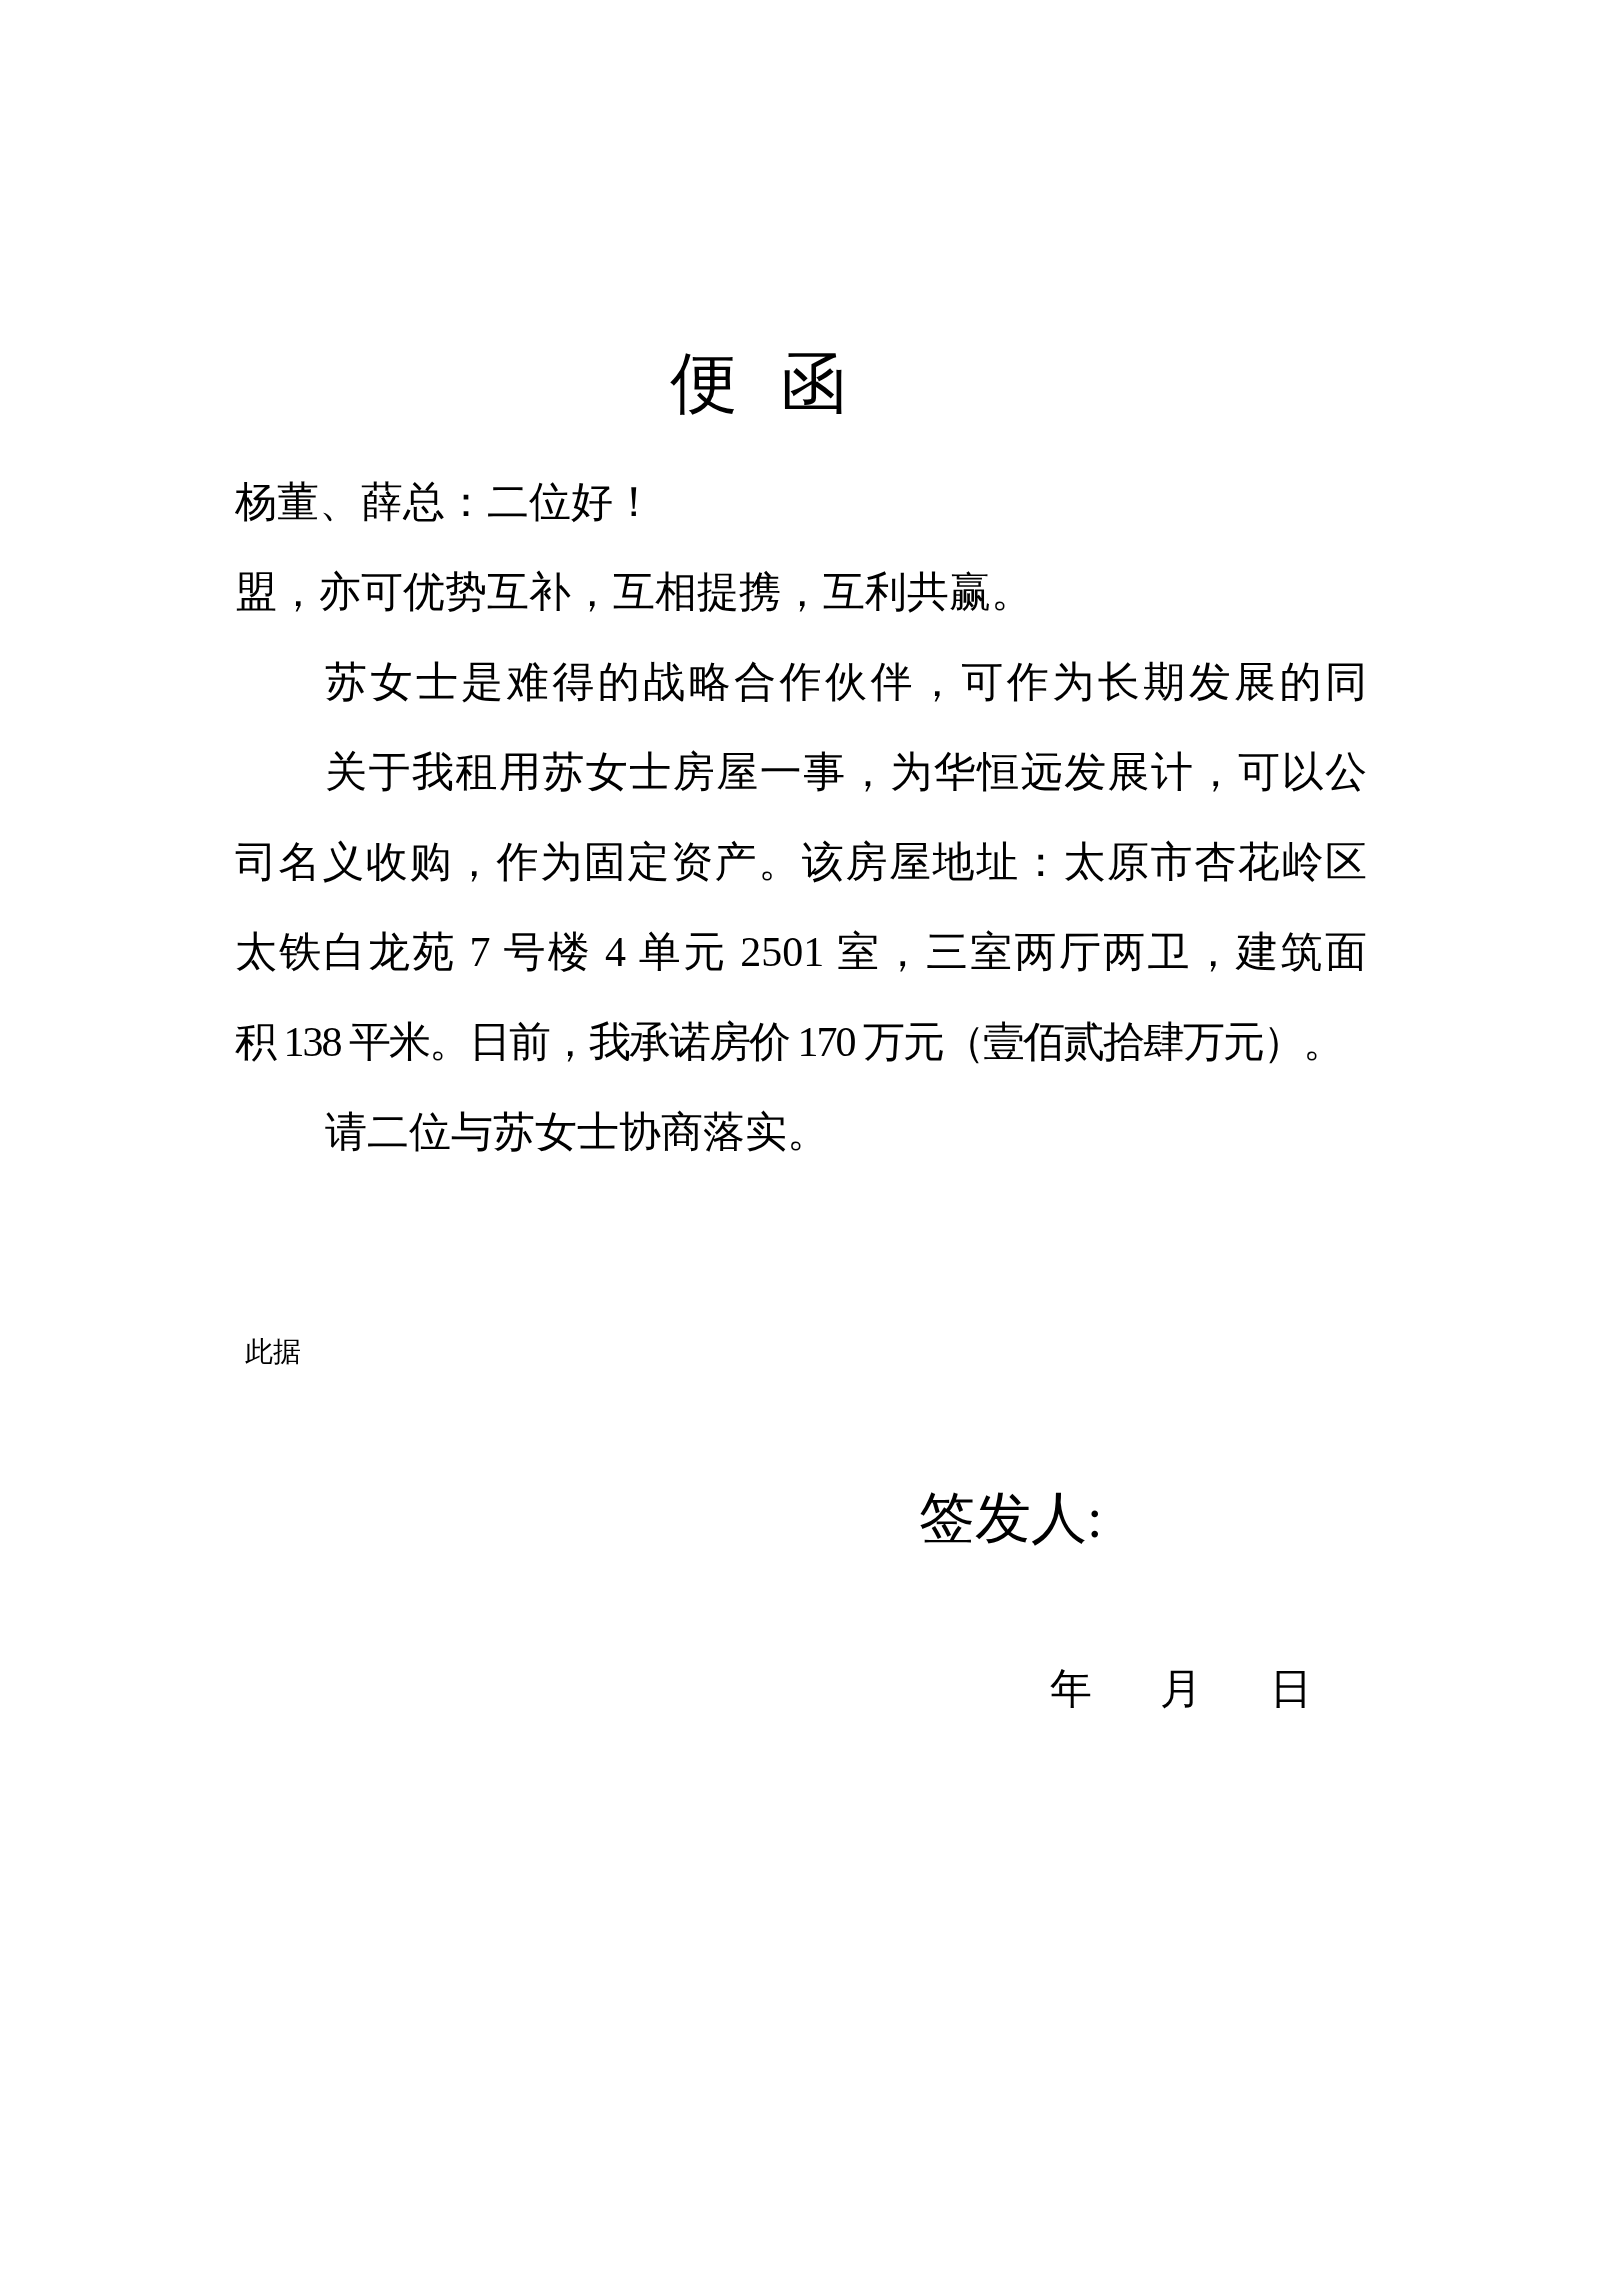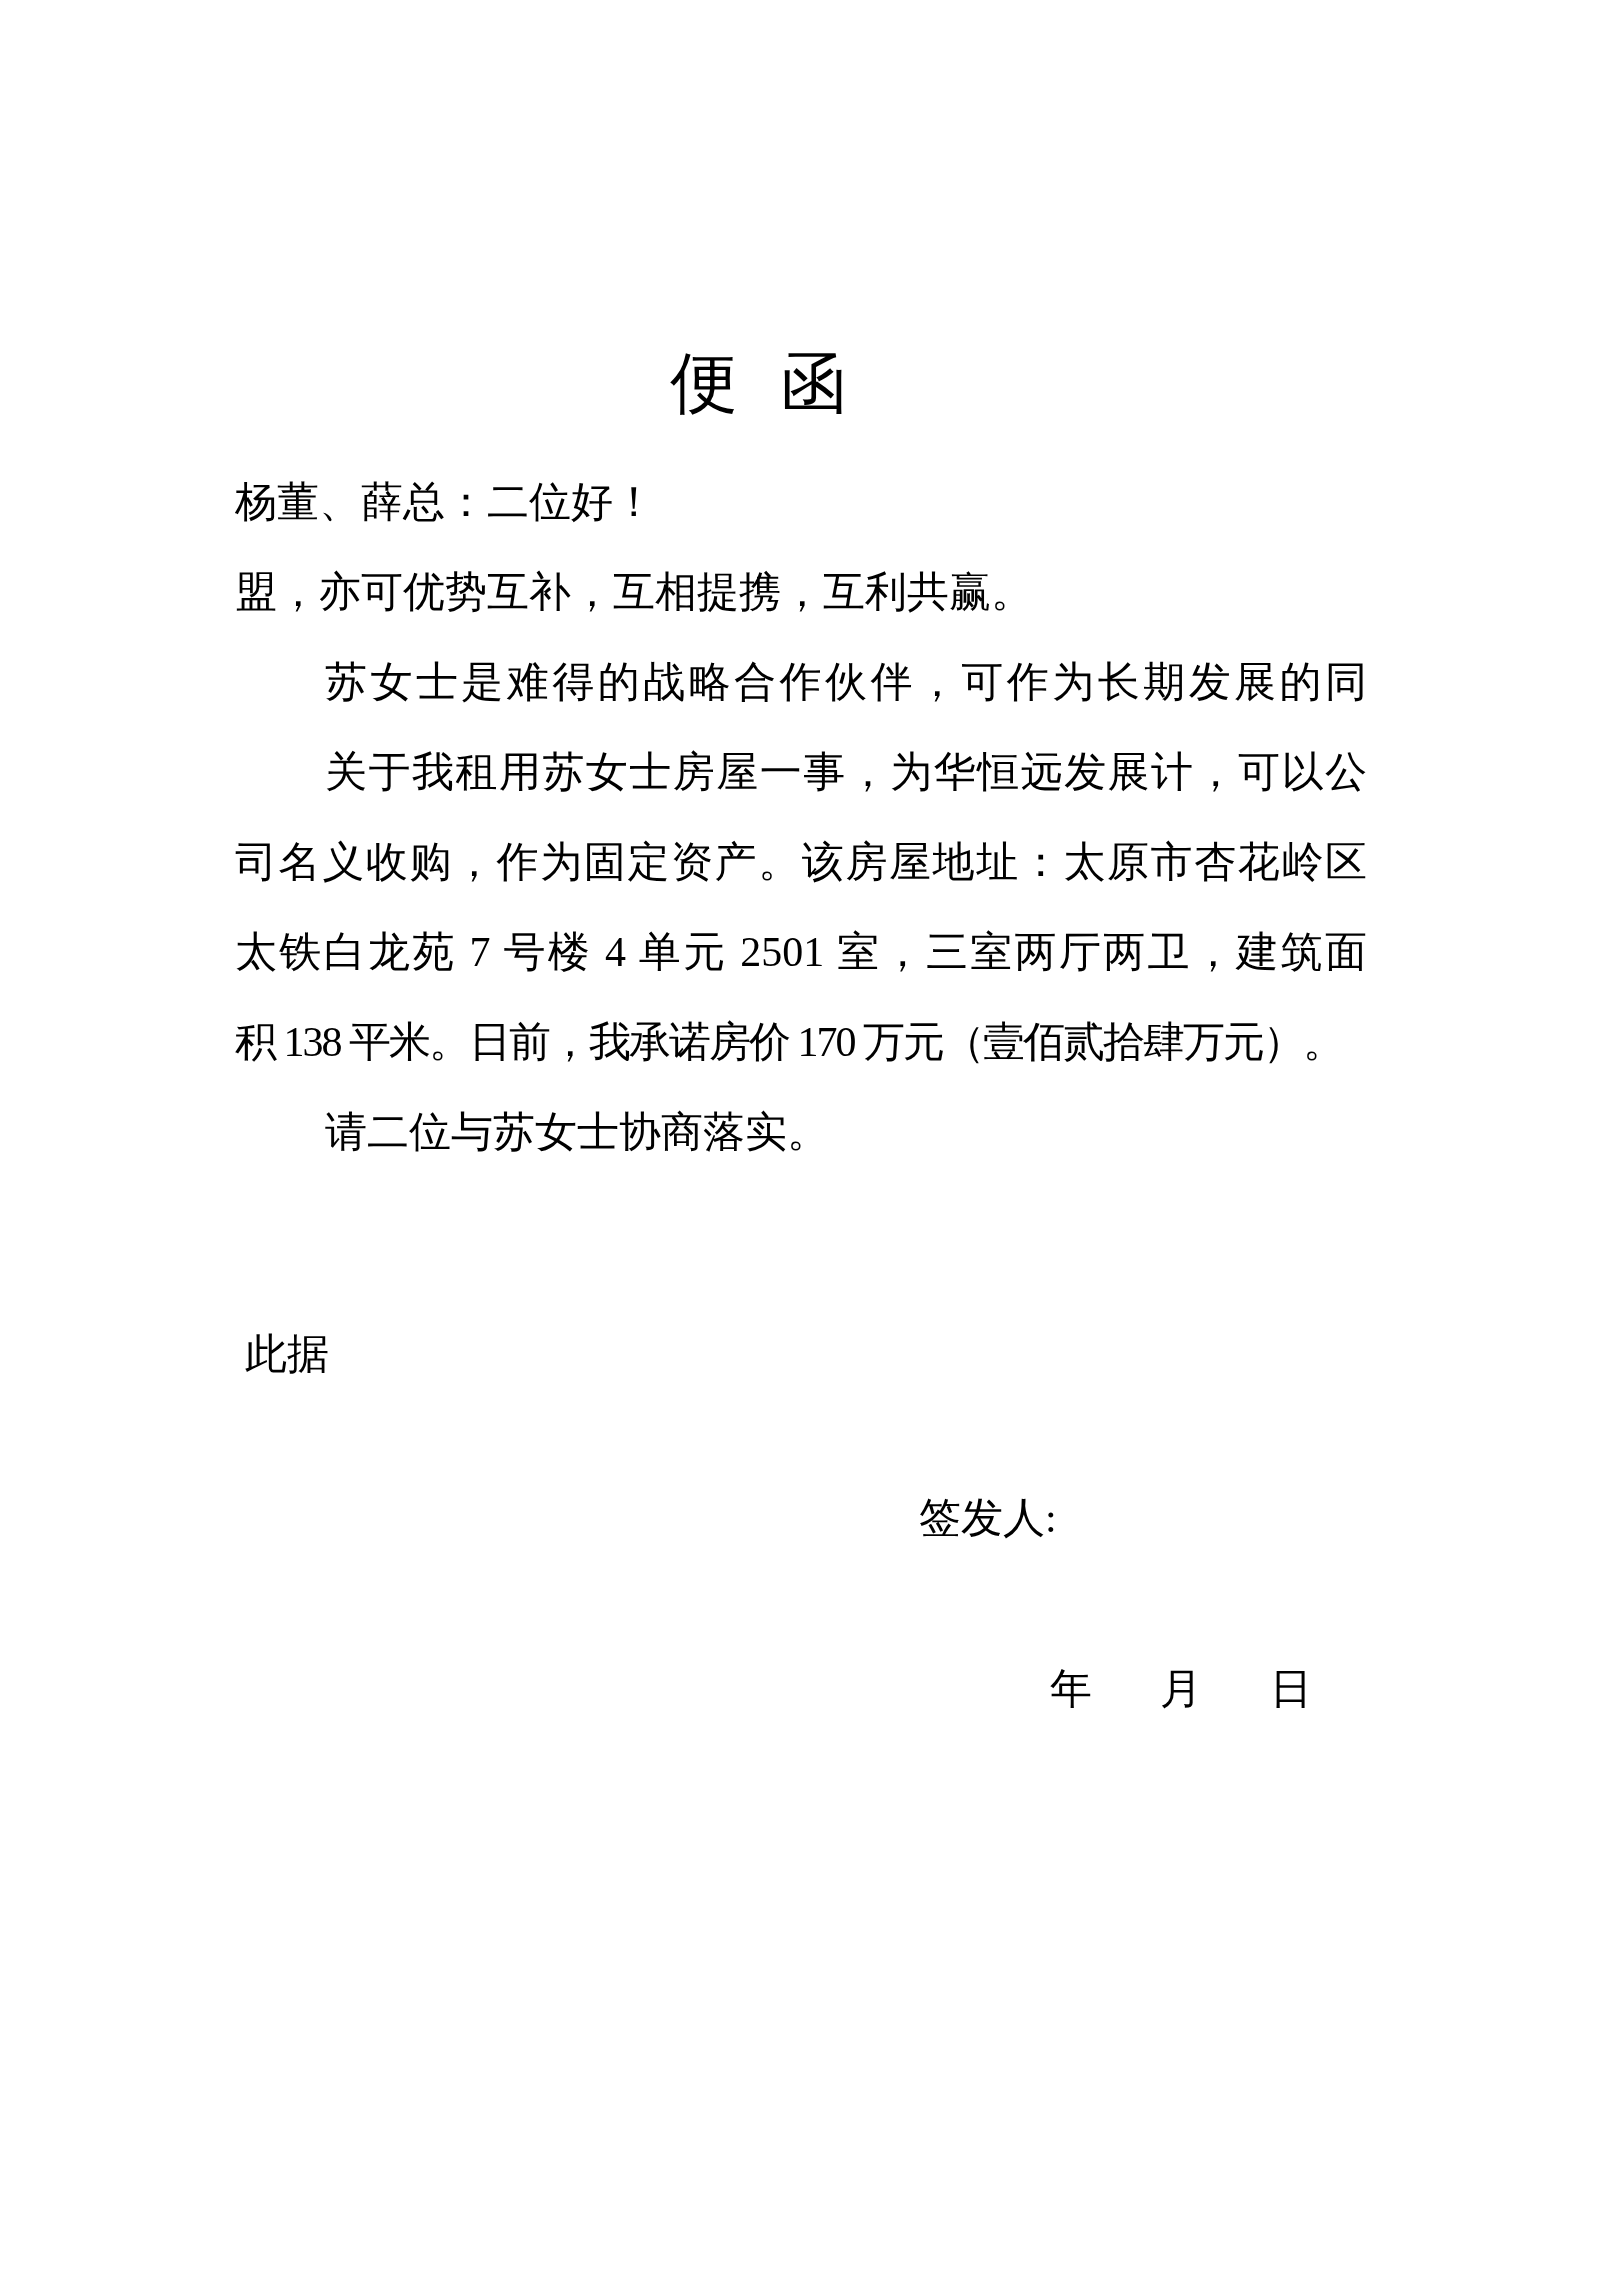--- a/index.html
+++ b/index.html
@@ -50,28 +50,29 @@
     text-align-last: justify;
     text-justify: inter-character;
   }
   .tight {
     letter-spacing: -2px;
   }
   .closing {
     position: absolute;
     left: 245px;
     top: 1309px;
-    font-size: 42px;
+    font-size: 28px;
     line-height: 90px;
+    font-family: Liberation Mono, monospace;
   }
   .signer {
     position: absolute;
     left: 919px;
     top: 1473px;
-    font-size: 42px;
+    font-size: 56px;
     line-height: 90px;
   }
   .date-line {
     position: absolute;
     left: 1050px;
     top: 1644px;
     font-size: 42px;
     line-height: 90px;
     display: flex;
     gap: 68px;

